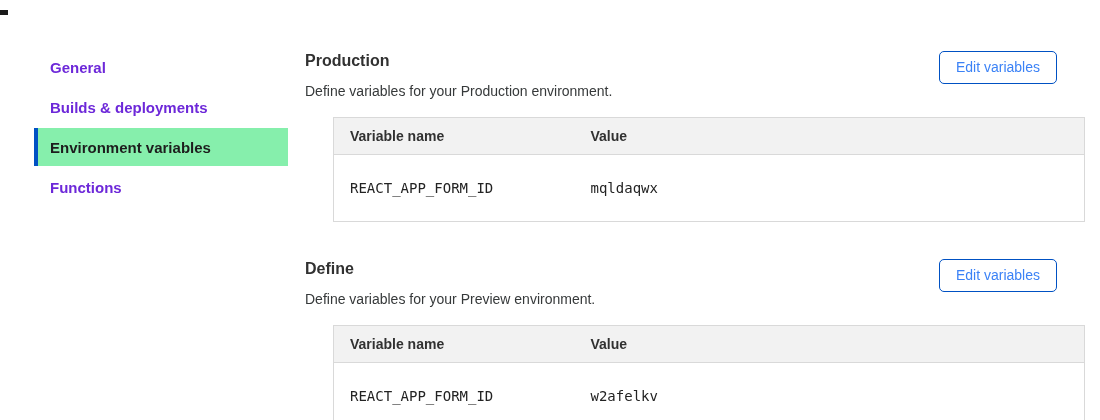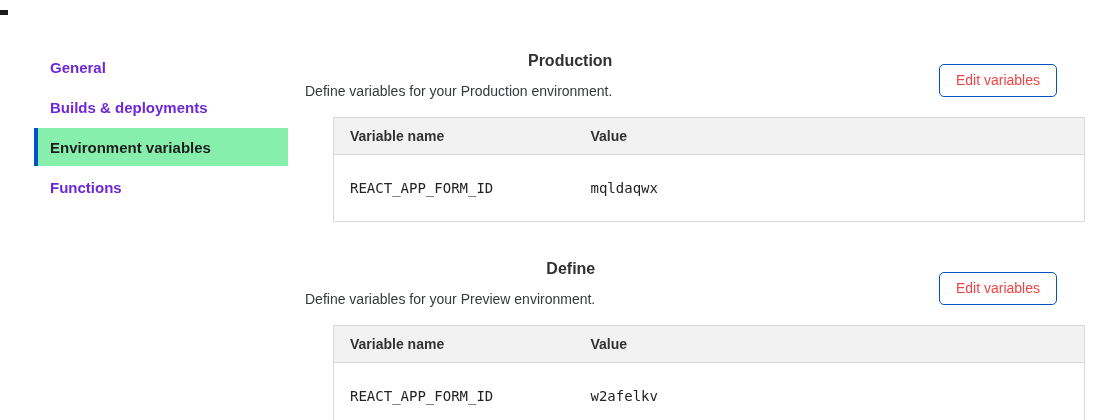--- a/index.html
+++ b/index.html
@@ -35,31 +35,29 @@
   }
 
   
   .main { margin-left: 17px; width: 752px; padding-top: 3px; }
   .env-section.second { margin-top: 37px; }
   .section-header { display: flex; justify-content: space-between; align-items: flex-start; }
   .section-title {
     margin: 0 0 12px 0;
     font-size: 16px; font-weight: 600; color: #313131;
     line-height: 19px;
-    text-align: right;
   }
   .section-desc {
     margin: 0 0 17px 0;
     font-size: 14px; color: #36393a; line-height: 18px;
   }
   .edit-btn {
-    margin-top: 13px;
     background: #ffffff;
     border: 1px solid #0051c3;
-    color: #ef4444;
+    color: #3b82f6;
     font-family: "Liberation Sans", sans-serif;
     font-size: 14px; line-height: 17px;
     padding: 7px 16px;
     border-radius: 5px;
     cursor: pointer;
     white-space: nowrap;
   }
 
   
   .vars-table {

